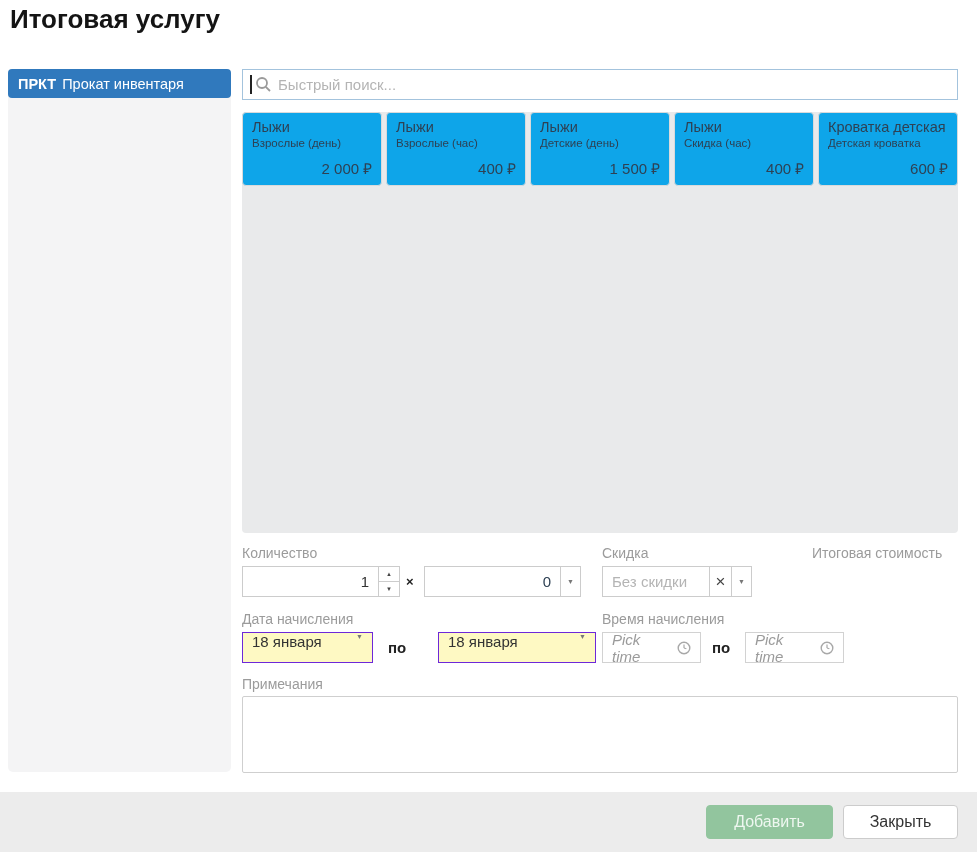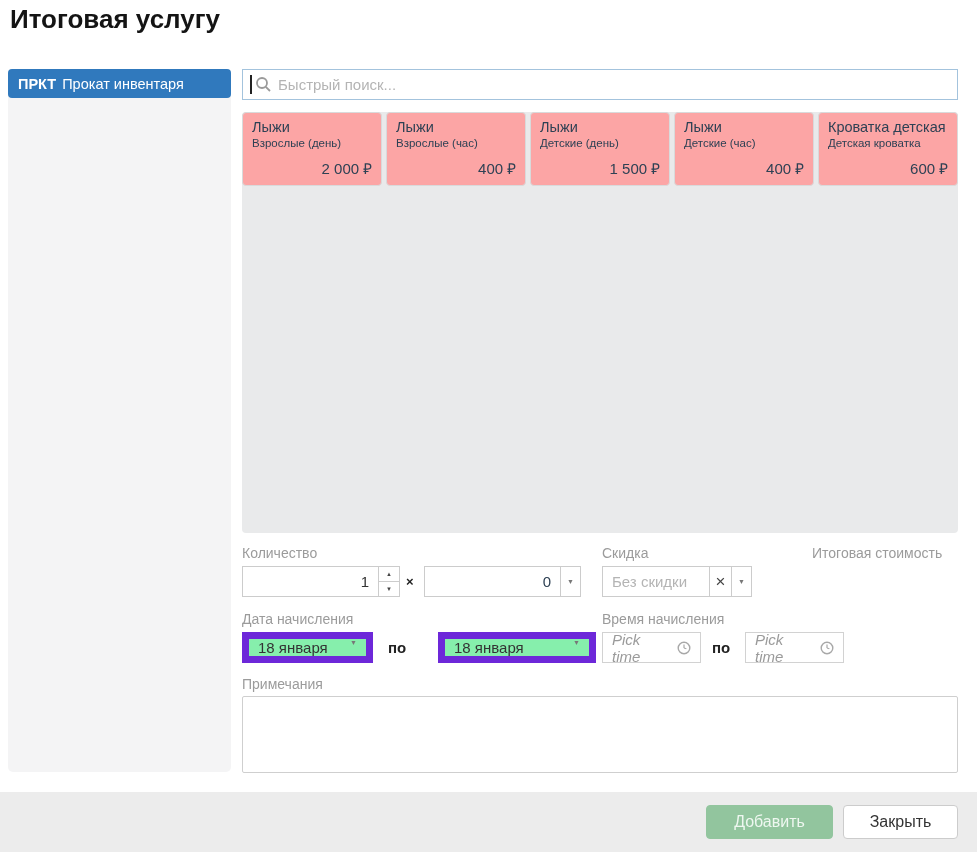--- a/index.html
+++ b/index.html
@@ -28,21 +28,21 @@
   }
   .ibeam{width:2px;height:19px;background:#222;margin-right:3px;}
   .search .ph{color:#b4b4b4;font-size:15px;margin-left:6px;}
   
   .panel{
     position:absolute;left:242px;top:112px;width:716px;height:421px;
     background:#e9eaeb;border-radius:4px;box-sizing:border-box;
   }
   .cards{display:flex;gap:4px;}
   .card{
-    flex:1 1 0;height:74px;background:#fca5a5;border:1px solid #d9dadb;border-radius:4px;
+    flex:1 1 0;height:74px;background:#0ea5e9;border:1px solid #d9dadb;border-radius:4px;
     box-sizing:border-box;padding:6px 9px 7px 9px;display:flex;flex-direction:column;
     overflow:hidden;color:#2e4154;cursor:pointer;min-width:0;
   }
   .card .t{font-size:14.5px;white-space:nowrap;line-height:1.15;}
   .card .s{font-size:11.5px;white-space:nowrap;margin-top:1px;}
   .card .p{margin-top:auto;font-size:15px;text-align:right;white-space:nowrap;}
   
   .lbl{position:absolute;color:#9b9b9b;font-size:14px;white-space:nowrap;}
   
   .grp{position:absolute;display:flex;height:31px;box-sizing:border-box;}
@@ -54,21 +54,21 @@
   .spinner{width:21px;display:flex;flex-direction:column;border:1px solid #ccc;border-left:none;box-sizing:border-box;background:#fff;}
   .spinner .sb{flex:1;display:flex;align-items:center;justify-content:center;font-size:6px;color:#444;cursor:pointer;}
   .spinner .sb+.sb{border-top:1px solid #ccc;}
   .dd{
     width:21px;border:1px solid #ccc;border-left:1px solid #ccc;margin-left:-1px;background:#fff;
     display:flex;align-items:center;justify-content:center;font-size:7px;color:#777;cursor:pointer;box-sizing:border-box;height:31px;
   }
   .mult{position:absolute;font-size:13px;font-weight:bold;color:#222;}
   .range-sep{position:absolute;font-size:15px;font-weight:bold;color:#222;}
   .select{
-    position:absolute;height:31px;border:7px solid #6d28d9;background:#86efac;box-sizing:border-box;
+    position:absolute;height:31px;border:1px solid #6d28d9;background:#fef9c3;box-sizing:border-box;
     display:flex;align-items:flex-start;padding:0 9px;font-size:15px;color:#333;cursor:pointer;
   }
   .select .caret{margin-left:auto;font-size:7px;color:#777;}
   .timebox{
     position:absolute;height:31px;border:1px solid #d2d2d2;background:#fff;box-sizing:border-box;
     display:flex;align-items:center;padding:12px 9px;font-size:15px;color:#9a9a9a;font-style:italic;cursor:text;
   }
   .timebox svg{margin-left:6px;flex:none;}
   .discount-ph{color:#b4b4b4;font-size:15px;}
   .clear-btn{
@@ -122,21 +122,21 @@
       <span class="s">Взрослые (час)</span>
       <span class="p">400 ₽</span>
     </div>
     <div class="card">
       <span class="t">Лыжи</span>
       <span class="s">Детские (день)</span>
       <span class="p">1 500 ₽</span>
     </div>
     <div class="card">
       <span class="t">Лыжи</span>
-      <span class="s">Детские (час)</span>
+      <span class="s">Скидка (час)</span>
       <span class="p">400 ₽</span>
     </div>
     <div class="card">
       <span class="t">Кроватка детская</span>
       <span class="s">Детская кроватка</span>
       <span class="p">600 ₽</span>
     </div>
   </div>
 </div>
 

